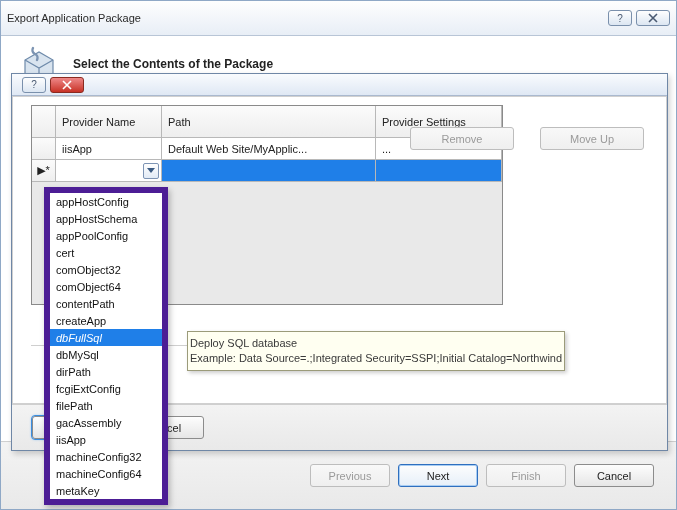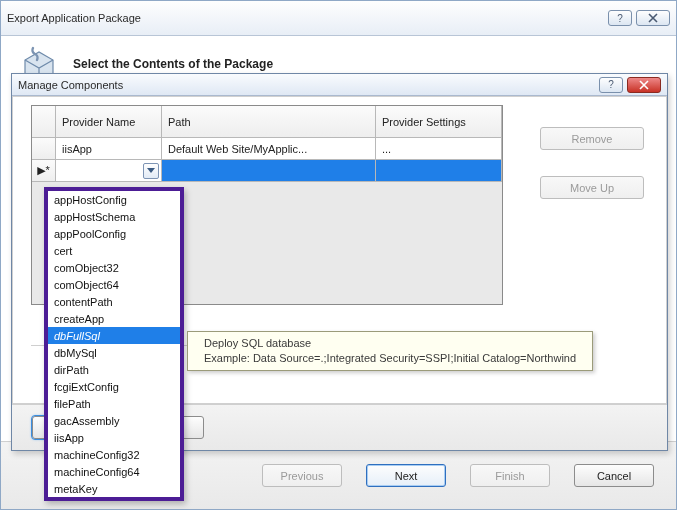--- a/index.html
+++ b/index.html
@@ -23,21 +23,21 @@
     cursor: default;
   }
   .titlebtn.close { width: 34px; }
   .outer-header { padding: 10px 18px; display: flex; align-items: center; gap: 14px; }
   .outer-header .icon-wrap { width: 40px; height: 36px; display: flex; align-items: center; justify-content: center; }
   .outer-header h2 { margin: 0; font-size: 12px; font-weight: 700; color: #222; }
 
   .outer-footer {
     position: absolute; left: 0; right: 0; bottom: 0; height: 68px;
     background: linear-gradient(#f3f3f3, #e9e9e9); border-top: 1px solid #cfcfcf;
-    display: flex; align-items: center; justify-content: flex-end; gap: 24px; padding: 0 22px;
+    display: flex; align-items: center; justify-content: flex-end; gap: 8px; padding: 0 22px;
   }
   .std-btn {
     min-width: 80px; height: 23px; padding: 0 12px;
     border: 1px solid #8c8c8c; border-radius: 3px;
     background: linear-gradient(#fdfdfd, #e6e6e6); color: #222;
     display: inline-flex; align-items: center; justify-content: center;
   }
   .std-btn.disabled { color: #9a9a9a; border-color: #bdbdbd; background: linear-gradient(#f8f8f8,#efefef); }
   .std-btn.primary { border-color: #2f6fbf; box-shadow: 0 0 0 1px #a8cdf3 inset; background: linear-gradient(#fdfdfd,#e6eff9); }
   .std-btn.default-focus { outline: 1px solid #3b8ee0; outline-offset: 0; box-shadow: 0 0 3px #5ea9ef; }
@@ -83,43 +83,43 @@
   .grid .emptyarea { position: absolute; left:0; right:0; top: 76px; bottom:0; background: #e9e9e9; }
 
   .combo-btn {
     width: 16px; height: 16px; margin-left: auto;
     border: 1px solid #7d94b4; border-radius: 2px;
     background: linear-gradient(#fefefe,#e2ebf6);
     display:flex; align-items:center; justify-content:center;
   }
   .combo-btn svg { width: 8px; height: 5px; }
 
-  .side-buttons { position: absolute; right: 22px; top: 30px; display: flex; flex-direction: column; gap: 26px; }
+  .side-buttons { position: absolute; right: 22px; top: 30px; display: flex; flex-direction: row; gap: 26px; }
   .side-buttons .std-btn { width: 104px; }
 
   .inner-footer {
     position: absolute; left: 0; right: 0; bottom: 0; height: 46px;
     background: linear-gradient(#f3f3f3,#e9e9e9); border-top: 1px solid #cfcfcf;
     display: flex; align-items: center; justify-content: flex-start; gap: 12px; padding: 0 20px;
   }
 
   
   .dropdown {
-    position: absolute; left: 43px; top: 186px; width: 140px;
-    background: #fff; border: 4px solid #4c1d95;
+    position: absolute; left: 43px; top: 186px; width: 124px;
+    background: #fff; border: 6px solid #4c1d95;
     box-shadow: 2px 3px 6px rgba(0,0,0,0.25);
     z-index: 50;
   }
   .dropdown .item { padding: 1px 6px; height: 17px; display:flex; align-items:center; color: #111; }
   .dropdown .item.hl { background: #1f7fe8; color: #fff; font-style: italic; }
 
   
   .tooltip {
     position: absolute; left: 186px; top: 330px; z-index: 60;
-    background: #fffff1; border: 1px solid #9b9b7a; padding: 4px 16px;
+    background: #fffff1; border: 1px solid #9b9b7a; padding: 4px 2px;
     box-shadow: 2px 2px 4px rgba(0,0,0,0.2);
     color: #3a3a3a; line-height: 1.35;
     white-space: nowrap;
   }
 
   .sep-line { position: absolute; left: 18px; right: 150px; top: 248px; border-top: 1px solid #cfcfcf; }
 </style>
 </head>
 <body>
 
@@ -147,21 +147,20 @@
 
   <div class="outer-footer">
     <div class="std-btn disabled">Previous</div>
     <div class="std-btn primary">Next</div>
     <div class="std-btn disabled">Finish</div>
     <div class="std-btn">Cancel</div>
   </div>
 
   <div class="inner-window">
     <div class="inner-titlebar">
-      <span class="title">Manage Components</span>
       <div class="titlebtn">?</div>
       <div class="titlebtn close">
         <svg width="10" height="10" viewBox="0 0 10 10">
             <path d="M1 1 L9 9 M9 1 L1 9" stroke="#fff" stroke-width="1.6"></path>
           </svg>
       </div>
     </div>
 
     <div class="inner-body">
 

